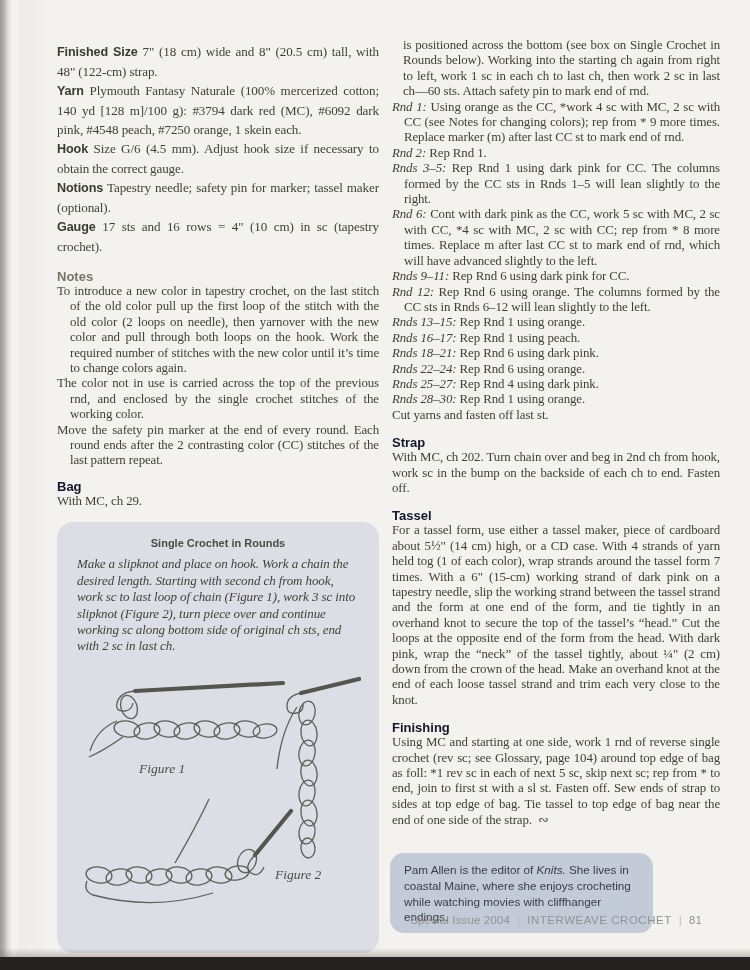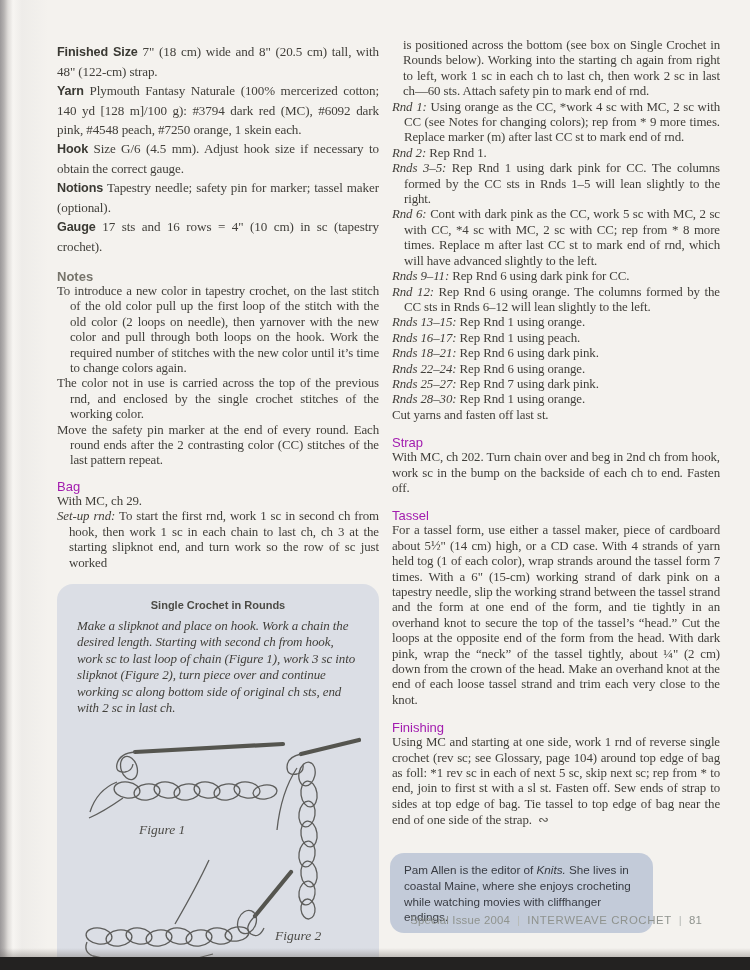--- a/index.html
+++ b/index.html
@@ -12,21 +12,21 @@
   .edge-bottom-shadow{position:absolute;left:0;bottom:13px;width:750px;height:9px;
     background:linear-gradient(180deg,rgba(110,105,100,0) 0%,rgba(110,105,100,.38) 100%);}
   .edge-bottom{position:absolute;left:0;bottom:0;width:750px;height:13px;background:#232221;}
   
   .col-left{position:absolute;left:57px;top:42px;width:322px;}
   .col-right{position:absolute;left:392px;top:38px;width:328px;}
   p{margin:0;}
   .body-text{font-size:12.9px;line-height:15.4px;text-align:justify;letter-spacing:-0.1px;}
   .specs p{font-size:13.1px;line-height:19px;text-align:justify;letter-spacing:-0.1px;}
   .lbl{font-family:"Liberation Sans",sans-serif;font-weight:bold;color:#3a3933;font-size:12.6px;}
-  .shead{font-family:"Liberation Sans",sans-serif;font-weight:normal;color:#a21caf;font-size:13px;line-height:15px;}
+  .shead{font-family:"Liberation Sans",sans-serif;font-weight:bold;color:#0f172a;font-size:13px;line-height:15px;}
   .shead.light{color:#76746b;font-weight:600;}
   .hang{padding-left:13px;text-indent:-13px;}
   .rnd{padding-left:12px;text-indent:-12px;}
   .cont{padding-left:11px;}
   .mt-notes{margin-top:13px;} .mt-bag{margin-top:10px;} .mt-sec{margin-top:12px;}
   i.rlab{font-style:italic;}
   
   .howto{margin-top:13px;background:#dbdee5;border-radius:16px;padding:13px 20px 14px 20px;}
   .howto-title{font-family:"Liberation Sans",sans-serif;font-weight:bold;font-size:11px;
     color:#4c4b45;text-align:center;margin:2px 0 7px 0;}
@@ -61,21 +61,20 @@
       <p><span class="lbl">Gauge</span> <span>17 sts and 16 rows = 4" (10 cm) in sc (tapestry crochet).</span></p>
     </div>
 
     <p class="shead light mt-notes">Notes</p>
     <p class="body-text hang">To introduce a new color in tapestry crochet, on the last stitch of the old color pull up the first loop of the stitch with the old color (2 loops on needle), then yarnover with the new color and pull through both loops on the hook. Work the required number of stitches with the new color until it’s time to change colors again.</p>
     <p class="body-text hang">The color not in use is carried across the top of the previous rnd, and enclosed by the single crochet stitches of the working color.</p>
     <p class="body-text hang">Move the safety pin marker at the end of every round. Each round ends after the 2 contrasting color (CC) stitches of the last pattern repeat.</p>
 
     <p class="shead mt-bag">Bag</p>
     <p class="body-text">With MC, ch 29.</p>
-    <p class="body-text rnd"><i class="rlab">Set-up rnd:</i> <span>To start the first rnd, work 1 sc in second ch from hook, then work 1 sc in each chain to last ch, ch 3 at the starting slipknot end, and turn work so the row of sc just worked</span></p>
 
     <div class="howto">
       <div class="howto-title">Single Crochet in Rounds</div>
       <p class="howto-body">Make a slipknot and place on hook. Work a chain the desired length. Starting with second ch from hook, work sc to last loop of chain (Figure 1), work 3 sc into slipknot (Figure 2), turn piece over and continue working sc along bottom side of original ch sts, end with 2 sc in last ch.</p>
       <div class="figs">
 
         <svg style="left:0;top:0;" width="214" height="100" viewBox="0 0 214 100">
           <path class="rod" d="M58 28 L206 20"></path>
           <path class="sk" d="M58 28 q-15 1 -18 12 q-2 9 8 8 q7 -1 8 -8"></path>
           <ellipse class="sk" cx="52" cy="44" rx="8" ry="12" transform="rotate(-18 52 44)"></ellipse>
@@ -133,21 +132,21 @@
     <p class="body-text rnd"><i class="rlab">Rnd 1:</i> <span>Using orange as the CC, *work 4 sc with MC, 2 sc with CC (see Notes for changing colors); rep from * 9 more times. Replace marker (m) after last CC st to mark end of rnd.</span></p>
     <p class="body-text rnd"><i class="rlab">Rnd 2:</i> <span>Rep Rnd 1.</span></p>
     <p class="body-text rnd"><i class="rlab">Rnds 3–5:</i> <span>Rep Rnd 1 using dark pink for CC. The columns formed by the CC sts in Rnds 1–5 will lean slightly to the right.</span></p>
     <p class="body-text rnd"><i class="rlab">Rnd 6:</i> <span>Cont with dark pink as the CC, work 5 sc with MC, 2 sc with CC, *4 sc with MC, 2 sc with CC; rep from * 8 more times. Replace m after last CC st to mark end of rnd, which will have advanced slightly to the left.</span></p>
     <p class="body-text rnd"><i class="rlab">Rnds 9–11:</i> <span>Rep Rnd 6 using dark pink for CC.</span></p>
     <p class="body-text rnd"><i class="rlab">Rnd 12:</i> <span>Rep Rnd 6 using orange. The columns formed by the CC sts in Rnds 6–12 will lean slightly to the left.</span></p>
     <p class="body-text rnd"><i class="rlab">Rnds 13–15:</i> <span>Rep Rnd 1 using orange.</span></p>
     <p class="body-text rnd"><i class="rlab">Rnds 16–17:</i> <span>Rep Rnd 1 using peach.</span></p>
     <p class="body-text rnd"><i class="rlab">Rnds 18–21:</i> <span>Rep Rnd 6 using dark pink.</span></p>
     <p class="body-text rnd"><i class="rlab">Rnds 22–24:</i> <span>Rep Rnd 6 using orange.</span></p>
-    <p class="body-text rnd"><i class="rlab">Rnds 25–27:</i> <span>Rep Rnd 7 using dark pink.</span></p>
+    <p class="body-text rnd"><i class="rlab">Rnds 25–27:</i> <span>Rep Rnd 4 using dark pink.</span></p>
     <p class="body-text rnd"><i class="rlab">Rnds 28–30:</i> <span>Rep Rnd 1 using orange.</span></p>
     <p class="body-text">Cut yarns and fasten off last st.</p>
 
     <p class="shead mt-sec">Strap</p>
     <p class="body-text">With MC, ch 202. Turn chain over and beg in 2nd ch from hook, work sc in the bump on the backside of each ch to end. Fasten off.</p>
 
     <p class="shead mt-sec">Tassel</p>
     <p class="body-text">For a tassel form, use either a tassel maker, piece of cardboard about 5½" (14 cm) high, or a CD case. With 4 strands of yarn held tog (1 of each color), wrap strands around the tassel form 7 times. With a 6" (15-cm) working strand of dark pink on a tapestry needle, slip the working strand between the tassel strand and the form at one end of the form, and tie tightly in an overhand knot to secure the top of the tassel’s “head.” Cut the loops at the opposite end of the form from the head. With dark pink, wrap the “neck” of the tassel tightly, about ¼" (2 cm) down from the crown of the head. Make an overhand knot at the end of each loose tassel strand and trim each very close to the knot.</p>
 
     <p class="shead mt-sec">Finishing</p>

